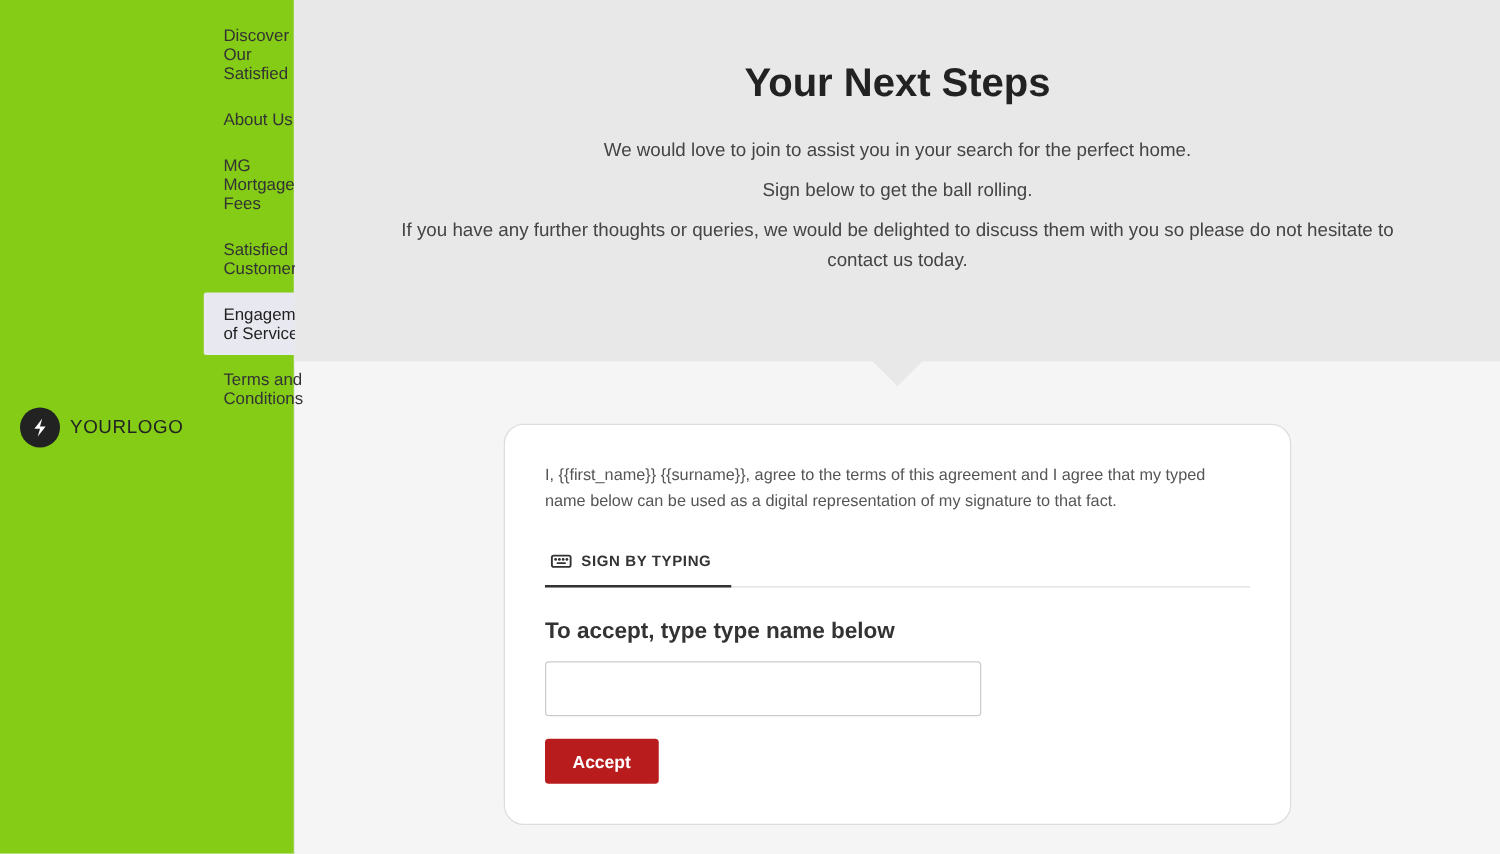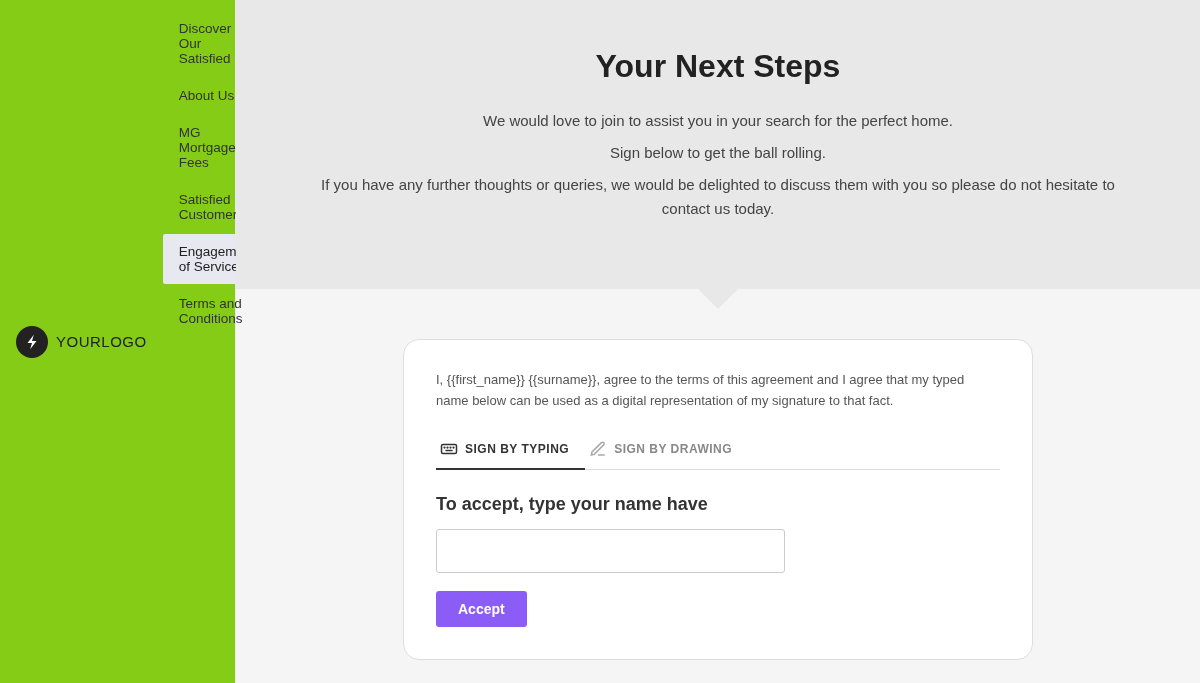--- a/index.html
+++ b/index.html
@@ -157,21 +157,21 @@
       border: 1px solid #ccc;
       border-radius: 3px;
       padding: 0 12px;
       font-size: 14px;
       color: #333;
       outline: none;
       display: block;
       margin-bottom: 18px;
     }
     #accept-btn {
-      background: #8b5cf6;
+      background: #b91c1c;
       color: #fff;
       border: none;
       border-radius: 3px;
       padding: 10px 22px;
       font-size: 14px;
       font-weight: 600;
       cursor: pointer;
     }
   </style>
 </head>
@@ -220,28 +220,21 @@
           <svg viewBox="0 0 24 24" fill="none" stroke="#333" stroke-width="2">
             <rect x="2" y="6" width="20" height="12" rx="2"></rect>
             <line x1="6" y1="10" x2="6" y2="10" stroke-width="3" stroke-linecap="round"></line>
             <line x1="10" y1="10" x2="10" y2="10" stroke-width="3" stroke-linecap="round"></line>
             <line x1="14" y1="10" x2="14" y2="10" stroke-width="3" stroke-linecap="round"></line>
             <line x1="18" y1="10" x2="18" y2="10" stroke-width="3" stroke-linecap="round"></line>
             <line x1="8" y1="14" x2="16" y2="14" stroke-width="2" stroke-linecap="round"></line>
           </svg>
           <span>SIGN BY TYPING</span>
         </div>
-        <div class="sign-tab">
-          <svg viewBox="0 0 24 24" fill="none" stroke="#aaa" stroke-width="2">
-            <path d="M12 20h9"></path>
-            <path d="M16.5 3.5a2.121 2.121 0 0 1 3 3L7 19l-4 1 1-4L16.5 3.5z"></path>
-          </svg>
-          <span>SIGN BY DRAWING</span>
-        </div>
       </div>
 
-      <div id="to-accept-label">To accept, type your name have</div>
+      <div id="to-accept-label">To accept, type type name below</div>
       <input type="text" id="name-input" style="">
       <button id="accept-btn">Accept</button>
 
     </div>
   </div>
 </div>
 
 </body></html>

